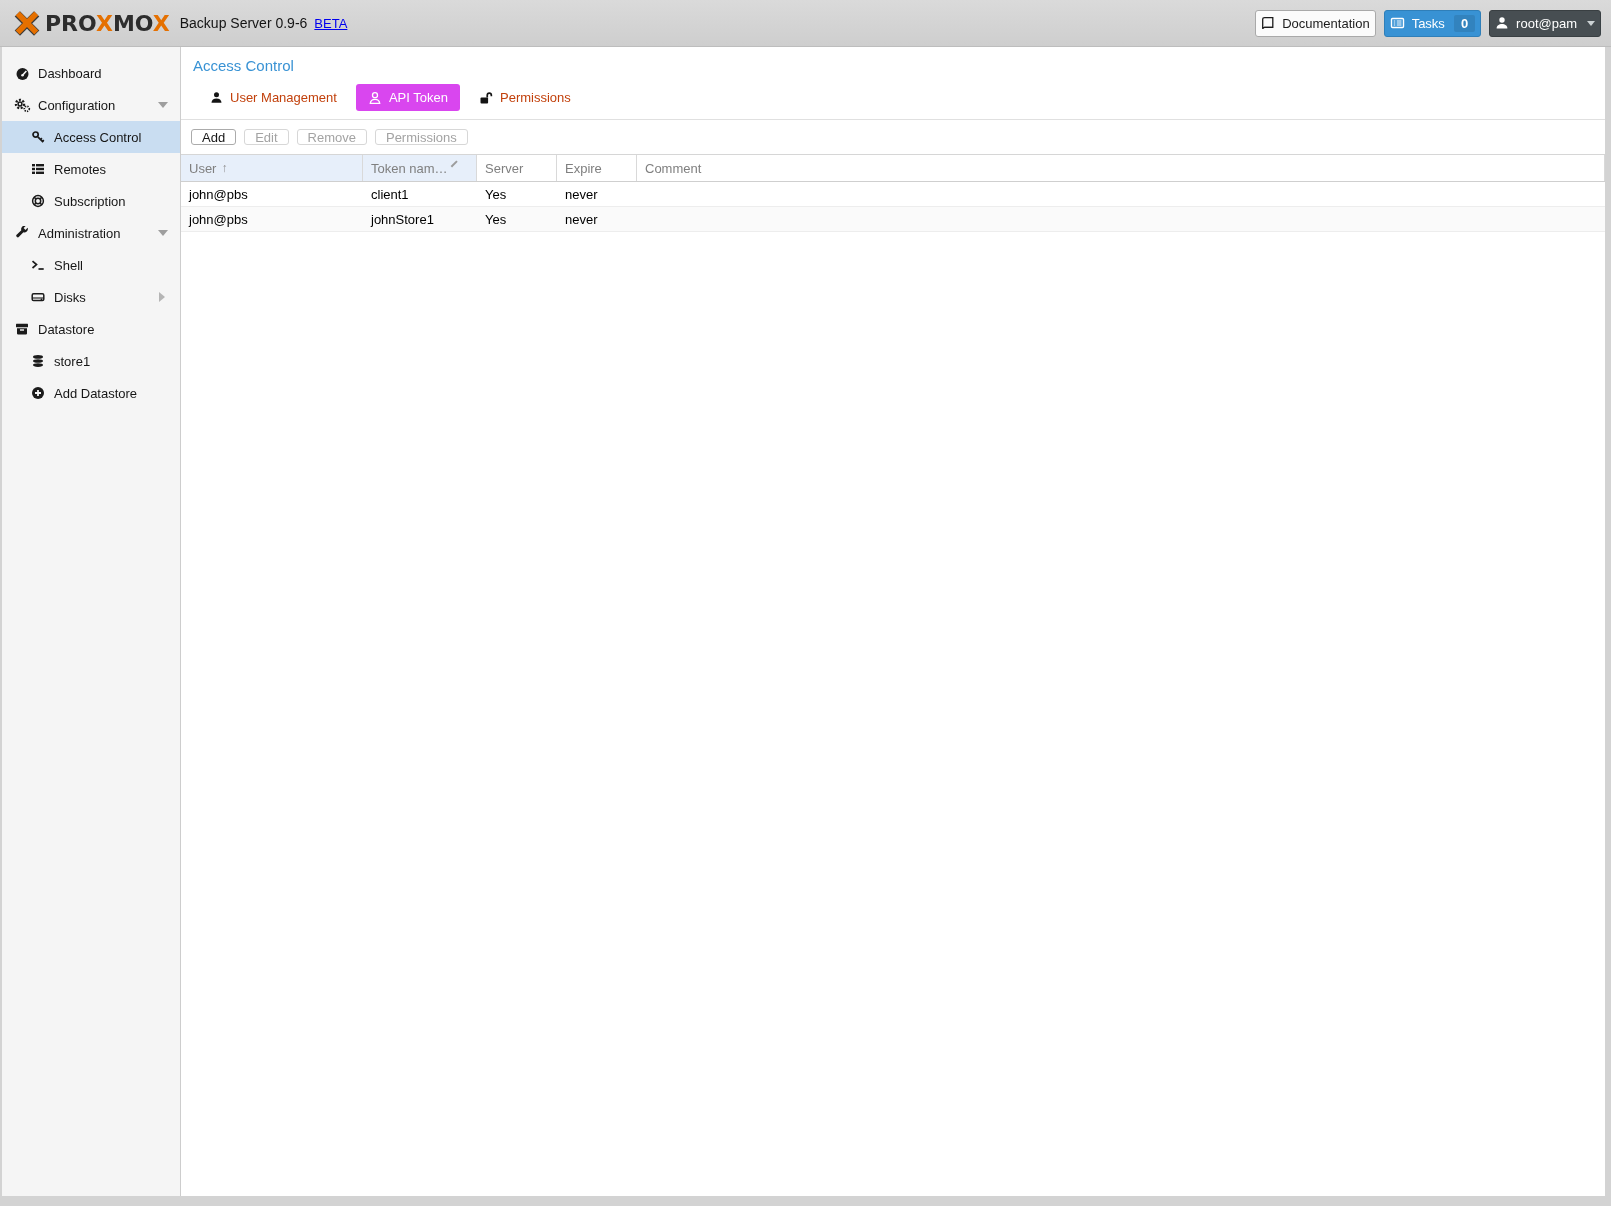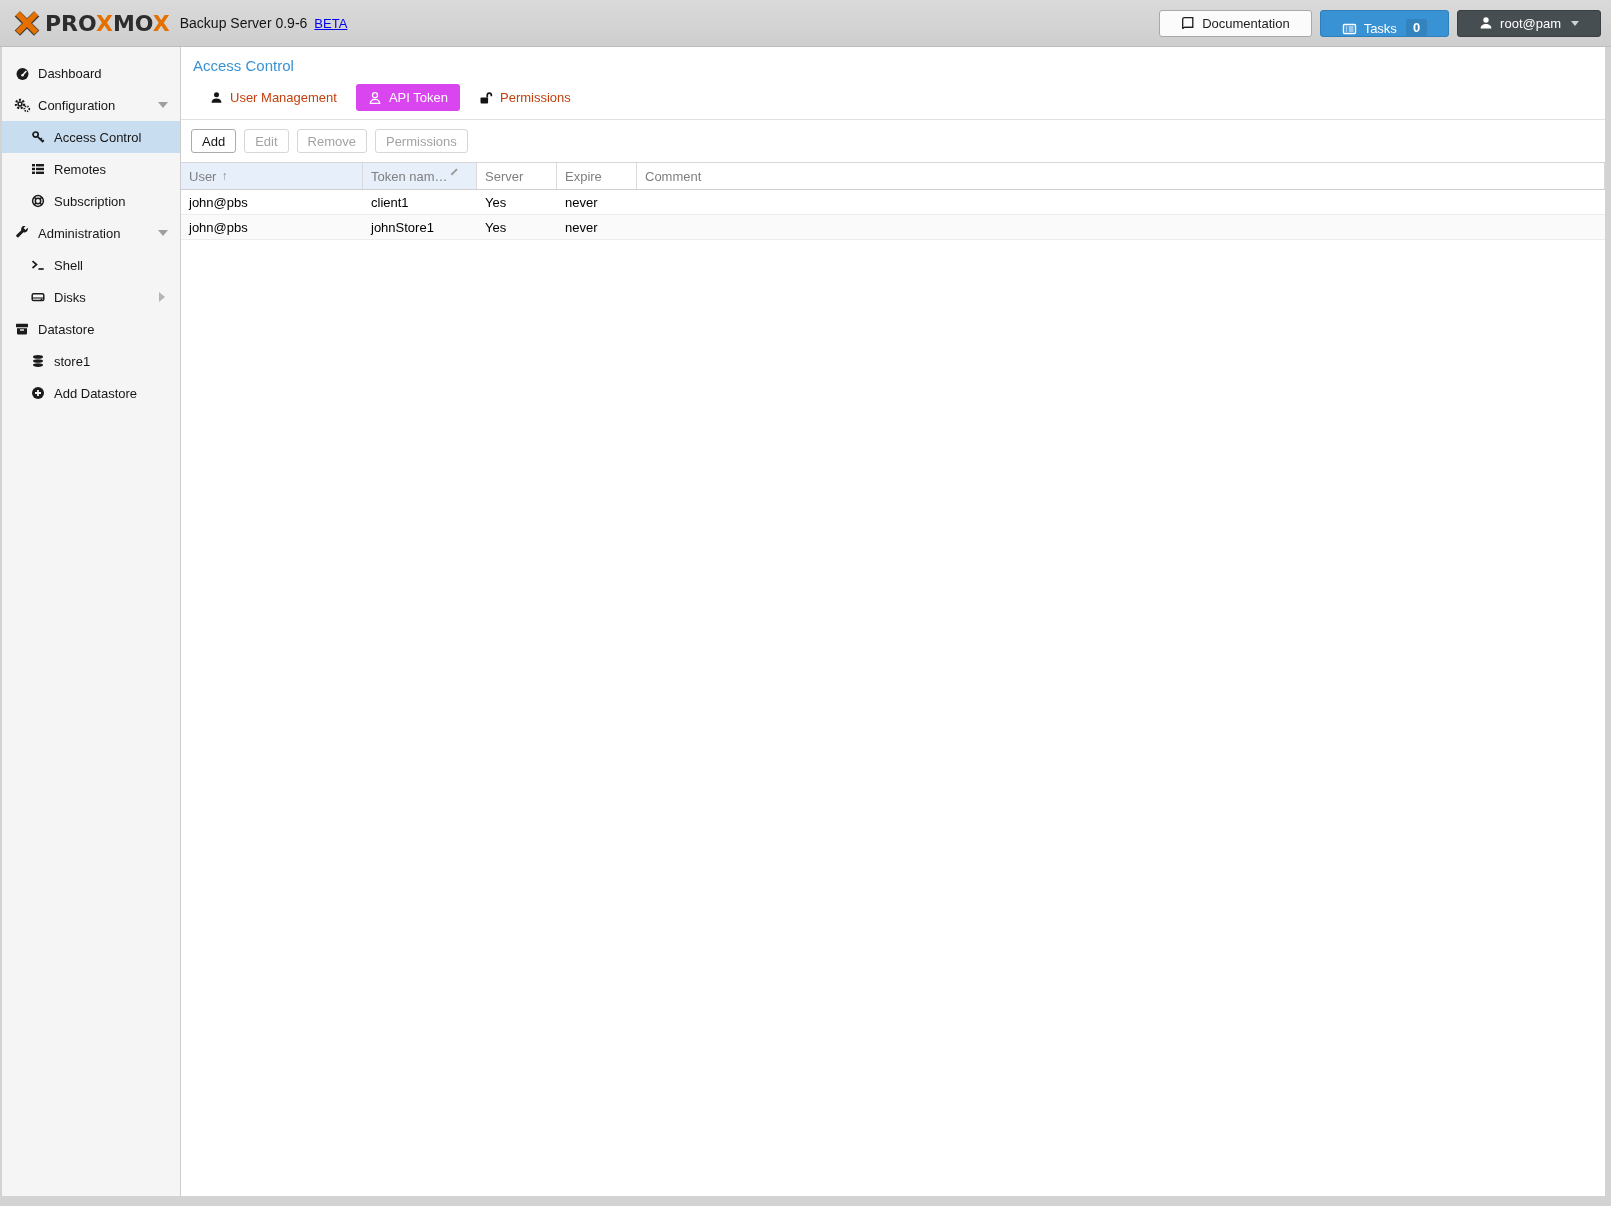--- a/index.html
+++ b/index.html
@@ -17,24 +17,24 @@
     background:linear-gradient(#dadada,#cecece);
     border-bottom:1px solid #bdbdbd;
   }
   .logo-wrap{ display:flex; align-items:center; gap:3px; margin-right:10px; }
   .logo-word{ font-size:22px; font-weight:800; letter-spacing:0; color:#2d2d2d;
     font-family:"DejaVu Sans", sans-serif; }
   .logo-word .orange{ color:#e57000; }
   .product{ font-size:14px; color:#141414; margin-right:7px; }
   .beta{ font-size:13px; color:#0000ee; text-decoration:underline; cursor:pointer; }
   .topbar-right{ margin-left:auto; display:flex; gap:8px; align-items:center; }
-  .tb-btn{ height:27px; display:flex; align-items:center; gap:7px; padding:0 21px;
+  .tb-btn{ height:27px; display:flex; align-items:center; gap:7px; padding:0 5px;
     border-radius:3px; font-size:13px; cursor:pointer; }
   .tb-btn.doc{ background:#fbfbfb; border:1px solid #a9a9a9; color:#1c1c1c; }
-  .tb-btn.tasks{ background:#3892d4; border:1px solid #2f7fb9; color:#fff;align-items:flex-end; }
+  .tb-btn.tasks{ background:#3892d4; border:1px solid #2f7fb9; color:#fff; }
   .tasks-badge{ font-weight:bold; background:rgba(0,0,0,.10); padding:1px 7px;
     border-radius:2px; margin-left:2px; }
   .tb-btn.user{ background:#474e52; border:1px solid #393f42; color:#fff; }
   .caret-down-sm{ width:0; height:0; border:4px solid transparent;
     border-top:5px solid #ccd2d4; margin-top:5px; margin-left:3px; }
 
   
   .layout{ display:flex; height:1149px; padding-left:2px; padding-right:6px; }
   .sidebar{ width:179px; flex-shrink:0; background:#f5f5f5;
     border-right:1px solid #cdcdcd; padding-top:10px; }
@@ -53,21 +53,21 @@
   .panel-title{ color:#3892d4; font-size:15px; padding:10px 12px 3px; }
   .tabbar{ display:flex; align-items:center; gap:7px;
     padding:7px 0 8px 17px; border-bottom:1px solid #e0e0e0; }
   .tab{ display:flex; align-items:center; gap:7px; height:27px; padding:0 12px;
     border-radius:3px; font-size:13px; color:#c2410c; cursor:pointer; }
   .tab .ticon{ color:#141414; display:flex; }
   .tab.active{ background:#d946ef; color:#fff; }
   .tab.active .ticon{ color:#fff; }
 
   .toolbar{ display:flex; gap:8px; padding:9px 0 9px 10px; }
-  .tbtn{ height:24px; padding:0 10px; font-size:13px; border-radius:3px;
+  .tbtn{ height:16px; padding:0 10px; font-size:13px; border-radius:3px;
     border:1px solid #ababab; background:#fff; color:#161616;
     display:flex; align-items:center; cursor:pointer; }
   .tbtn.disabled{ color:#a3a3a3; border-color:#d7d7d7; cursor:default; }
 
   
   .grid{ flex:1; display:flex; flex-direction:column;justify-content:space-between; }
   .grid-header{ display:flex; height:28px; border-top:1px solid #d6d6d6;
     border-bottom:1px solid #cfcfcf; background:#fff; }
   .gh-cell{ display:flex; align-items:center; padding:0 8px; font-size:13px;
     color:#7f7f7f; border-right:1px solid #d9d9d9; cursor:pointer;

